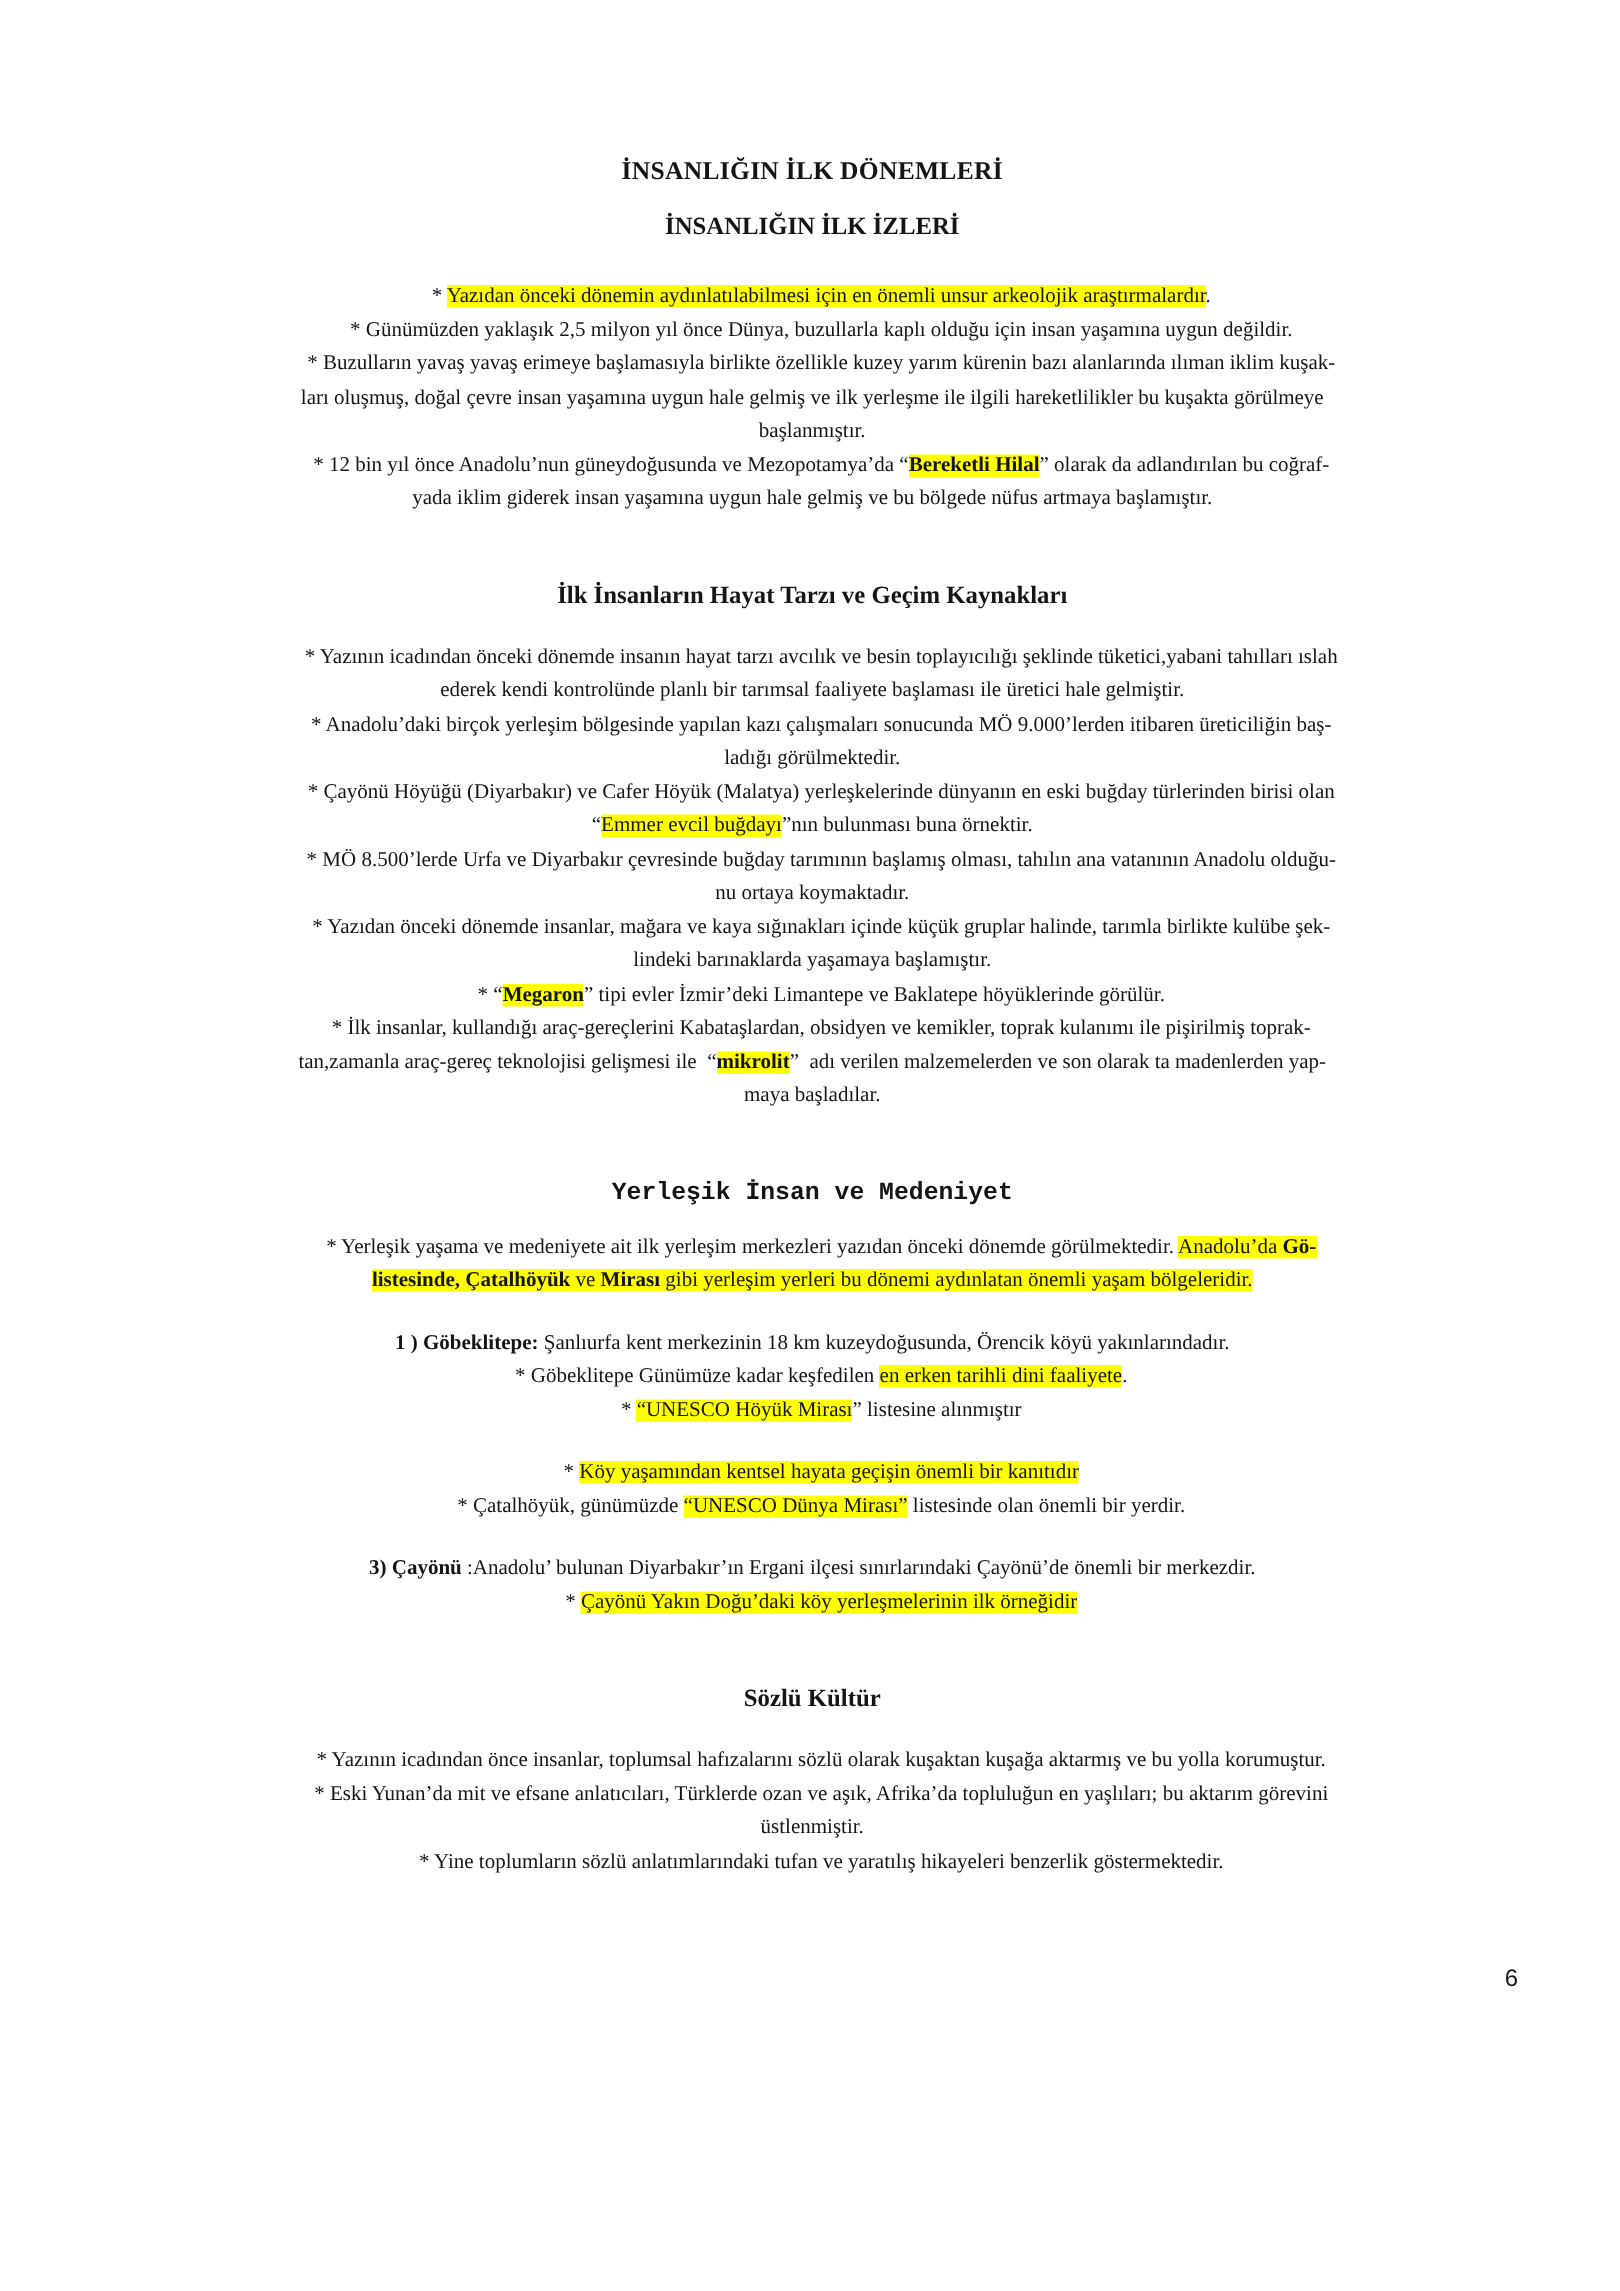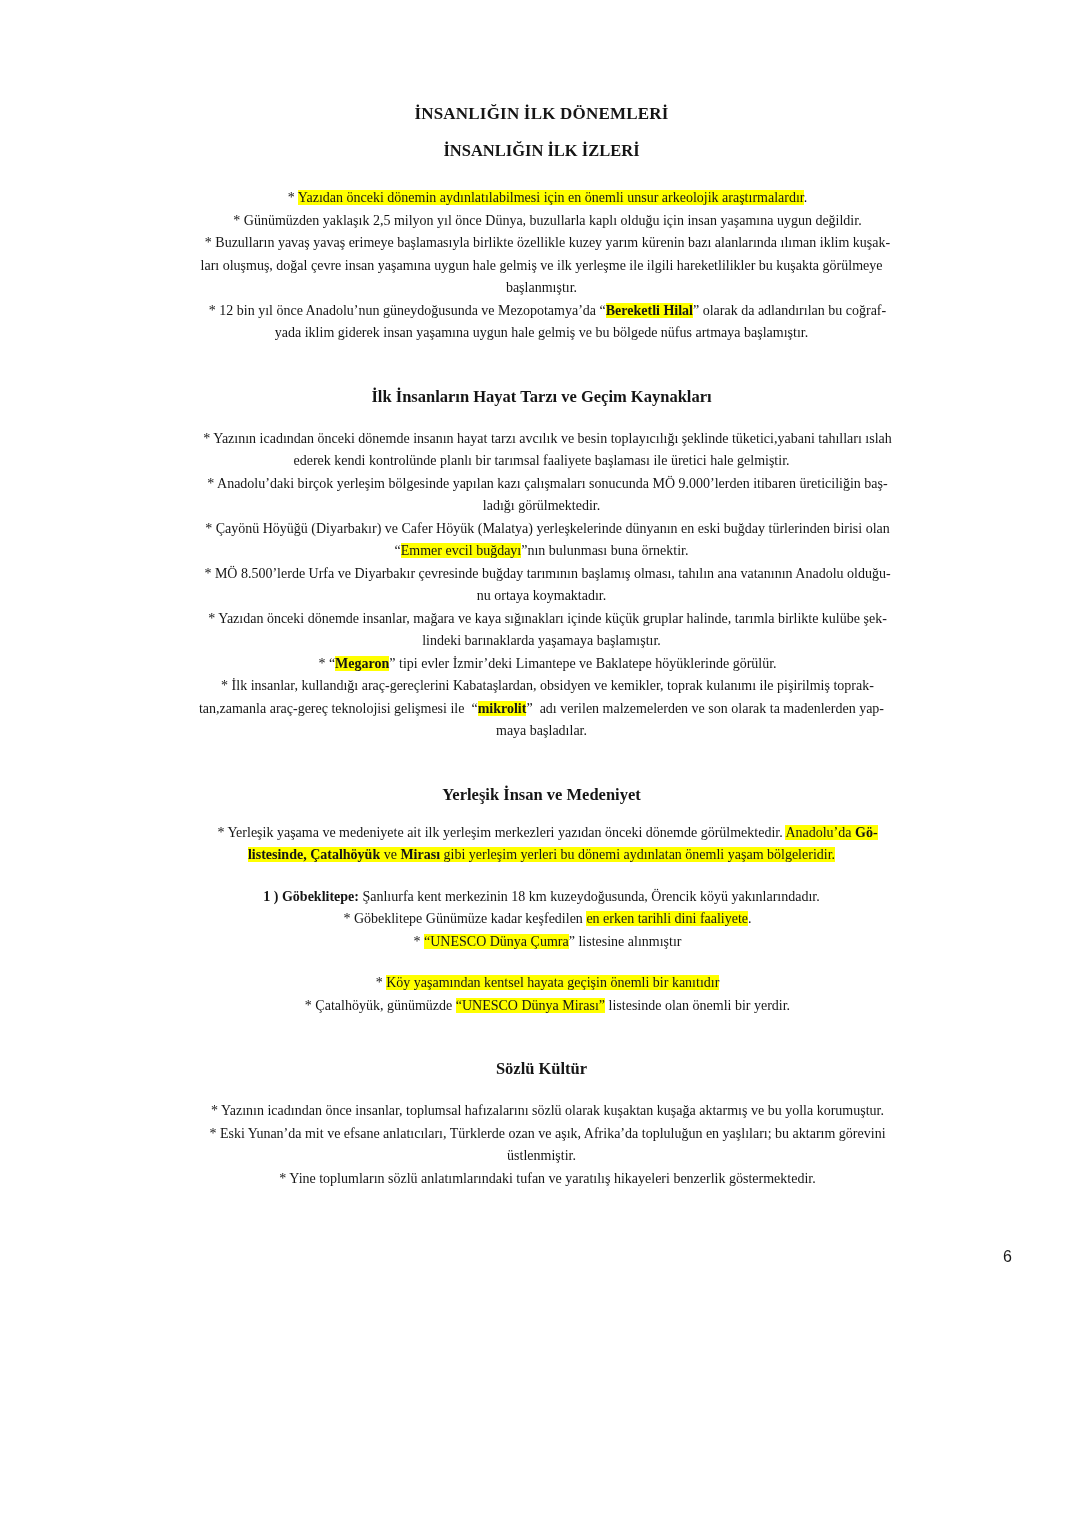--- a/index.html
+++ b/index.html
@@ -22,21 +22,21 @@
     margin: 0 0 17px 0;
     letter-spacing: 0.2px;
   }
   .heading {
     font-size: 16.5px; font-weight: bold;
     margin: 0 0 21px 0;
   }
   .section { margin-top: 42px; text-align: center; }
   .section.first { margin-top: 0; }
   .section.first .heading { margin-bottom: 26px; }
-  .heading.h-tight { margin-bottom: 17px; }
+  .heading.h-tight { margin-bottom: 17px; font-family: Liberation Mono, monospace; }
   .para {
     font-size: 14px; line-height: 22.5px;
     margin: 0;
     white-space: pre-wrap;
     text-indent: 12px;
   }
   .para.flush { text-indent: 0; }
   .group { margin-top: 19px; }
   .b { font-weight: bold; }
   .hl { background-color: var(--hl); }
@@ -86,28 +86,32 @@
   </section>
 
   <section class="section">
     <h2 class="heading h-tight">Yerleşik İnsan ve Medeniyet</h2>
     <p class="para"><span>* Yerleşik yaşama ve medeniyete ait ilk yerleşim merkezleri yazıdan önceki dönemde görülmektedir. </span><span class="hl">Anadolu’da </span><span class="b hl">Gö-</span><span>
 </span><span class="b hl">listesinde, Çatalhöyük</span><span class="hl"> ve </span><span class="b hl">Mirası</span><span class="hl"> gibi yerleşim yerleri bu dönemi aydınlatan önemli yaşam bölgeleridir.</span></p>
 
     <div class="group">
       <p class="para flush"><span class="b">1 ) Göbeklitepe:</span><span> Şanlıurfa kent merkezinin 18 km kuzeydoğusunda, Örencik köyü yakınlarındadır.</span></p>
       <p class="para"><span>* Göbeklitepe Günümüze kadar keşfedilen </span><span class="hl">en erken tarihli dini faaliyete</span><span>.</span></p>
-      <p class="para"><span>* </span><span class="hl">“UNESCO Dünya Çumra</span><span>” listesine alınmıştır</span></p>
+      <p class="para"><span>* </span><span class="hl">“UNESCO Höyük Mirası</span><span>” listesine alınmıştır</span></p>
     </div>
 
     <div class="group">
       <p class="para"><span>* </span><span class="hl">Köy yaşamından kentsel hayata geçişin önemli bir kanıtıdır</span></p>
       <p class="para"><span>* Çatalhöyük, günümüzde </span><span class="hl">“UNESCO Dünya Mirası”</span><span> listesinde olan önemli bir yerdir.</span></p>
     </div>
 
+    <div class="group">
+      <p class="para flush"><span class="b">3) Çayönü </span><span>:Anadolu’ bulunan Diyarbakır’ın Ergani ilçesi sınırlarındaki Çayönü’de önemli bir merkezdir.</span></p>
+      <p class="para"><span>* </span><span class="hl">Çayönü Yakın Doğu’daki köy yerleşmelerinin ilk örneğidir</span></p>
+    </div>
   </section>
 
   <section class="section">
     <h2 class="heading">Sözlü Kültür</h2>
     <p class="para"><span>* Yazının icadından önce insanlar, toplumsal hafızalarını sözlü olarak kuşaktan kuşağa aktarmış ve bu yolla korumuştur.</span></p>
     <p class="para"><span>* Eski Yunan’da mit ve efsane anlatıcıları, Türklerde ozan ve aşık, Afrika’da topluluğun en yaşlıları; bu aktarım görevini
 üstlenmiştir.</span></p>
     <p class="para"><span>* Yine toplumların sözlü anlatımlarındaki tufan ve yaratılış hikayeleri benzerlik göstermektedir.</span></p>
   </section>
 

